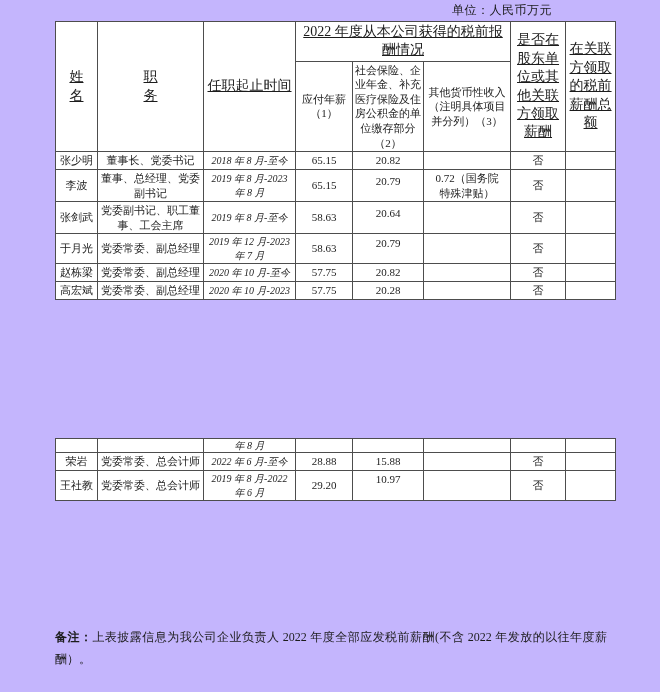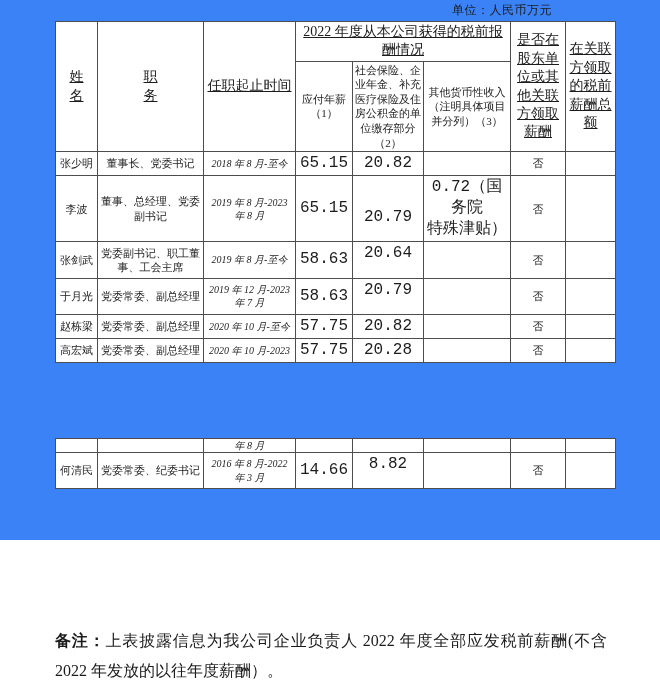--- a/index.html
+++ b/index.html
@@ -1,21 +1,21 @@
 <!DOCTYPE html>
 <html><head>
 <meta charset="utf-8">
 <style>
   html,body { margin:0; padding:0; background:#ffffff; }
   body {
     width:660px; height:696px; position:relative; overflow:hidden;
     font-family:"Liberation Serif","DejaVu Serif",serif;
     color:#1c1c1c;
   }
-  .page { position:relative; width:660px; height:540px; background:#3b82f6; }
+  .page { position:relative; width:660px; height:692px; background:#c4b5fd; }
 
   .unit-label {
     position:absolute; top:2px; left:452px;
     font-size:12px; letter-spacing:0.5px; white-space:nowrap;
   }
 
   table { border-collapse:collapse; table-layout:fixed; background:#ffffff; }
   #table1 { position:absolute; left:55px; top:21px; width:560px; }
   #table2 { position:absolute; left:55px; top:438px; width:560px; }
 
@@ -32,28 +32,28 @@
   col.w-name { width:42px; }
   col.w-pos  { width:106px; }
   col.w-term { width:92px; }
   col.w-sal  { width:57px; }
   col.w-ins  { width:71px; }
   col.w-oth  { width:87px; }
   col.w-rel  { width:55px; }
   col.w-tot  { width:50px; }
 
   td.c-term { font-size:10px; padding:1px 0;font-style:italic; }
-  td.c-sal, td.c-ins, td.c-oth { font-size:16px;font-family:Liberation Mono, monospace; }
+  td.c-sal, td.c-ins, td.c-oth { font-size:11px; }
 
   tr.ins-low td.c-ins { vertical-align:bottom; padding-bottom:13px; }
   tr.partial-row td { height:11px; line-height:1.1; }
 
   .note {
     position:absolute; left:55px; top:626px; width:552px;
-    font-size:16px; line-height:1.85; text-align:justify;
+    font-size:12px; line-height:1.85; text-align:justify;
   }
   .note .note-label { font-weight:bold; }
 </style>
 </head>
 <body>
 
 <div class="page">
 
   <div class="unit-label">单位：人民币万元</div>
 
@@ -168,27 +168,37 @@
         <tr class="partial-row">
           <td class="c-name"></td>
           <td class="c-pos"></td>
           <td class="c-term">年 8 月</td>
           <td class="c-sal"></td>
           <td class="c-ins"></td>
           <td class="c-oth"></td>
           <td class="c-rel"></td>
           <td class="c-tot"></td>
         </tr>
-        <tr class="ins-low">
-          <td class="c-name">何清民</td>
-          <td class="c-pos">党委常委、纪委书记</td>
-          <td class="c-term">2016 年 8 月-2022
-年 3 月</td>
-          <td class="c-sal">14.66</td>
-          <td class="c-ins">8.82</td>
+        <tr>
+          <td class="c-name">荣岩</td>
+          <td class="c-pos">党委常委、总会计师</td>
+          <td class="c-term">2022 年 6 月-至今</td>
+          <td class="c-sal">28.88</td>
+          <td class="c-ins">15.88</td>
+          <td class="c-oth"></td>
+          <td class="c-rel">否</td>
+          <td class="c-tot"></td>
+        </tr>
+        <tr class="ins-low">
+          <td class="c-name">王社教</td>
+          <td class="c-pos">党委常委、总会计师</td>
+          <td class="c-term">2019 年 8 月-2022
+年 6 月</td>
+          <td class="c-sal">29.20</td>
+          <td class="c-ins">10.97</td>
           <td class="c-oth"></td>
           <td class="c-rel">否</td>
           <td class="c-tot"></td>
         </tr>
       </tbody>
   </table>
 
   <div class="note">
     <span class="note-label">备注：</span><span>上表披露信息为我公司企业负责人 2022 年度全部应发税前薪酬(不含 2022 年发放的以往年度薪酬）。</span>
   </div>

